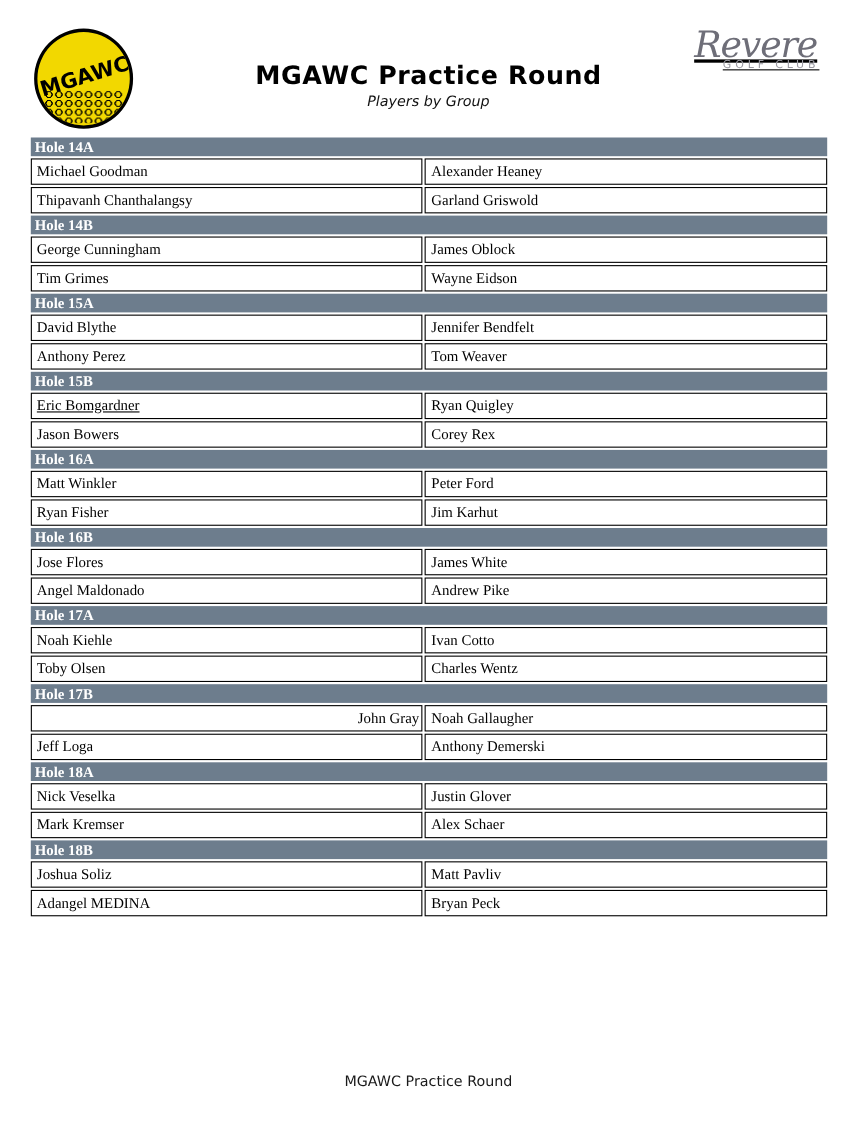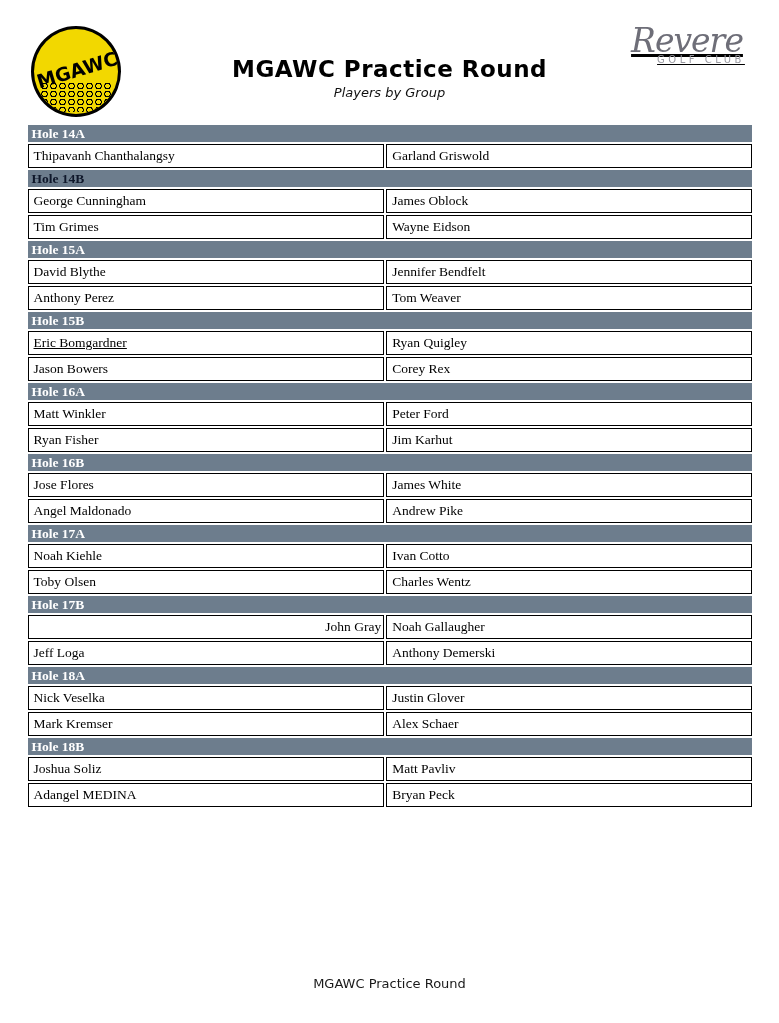--- a/index.html
+++ b/index.html
@@ -172,25 +172,29 @@
   <table class="players-table">
     <colgroup>
       <col class="col-left">
       <col class="col-right">
     </colgroup>
     <tbody>
         <tr>
           <td colspan="2" class="hole-header" style="background: rgb(109, 125, 141); color: rgb(255, 255, 255);">Hole 14A</td>
         </tr>
         <tr>
+          <td class="player-cell" style="border-color: rgb(0, 0, 0);">Michael Goodman</td>
+          <td class="player-cell" style="border-color: rgb(0, 0, 0);">Alexander Heaney</td>
+        </tr>
+        <tr>
           <td class="player-cell" style="border-color: rgb(0, 0, 0);">Thipavanh Chanthalangsy</td>
           <td class="player-cell" style="border-color: rgb(0, 0, 0);">Garland Griswold</td>
         </tr>
         <tr>
-          <td colspan="2" class="hole-header" style="background: rgb(109, 125, 141); color: #0f172a;">Hole 14B</td>
+          <td colspan="2" class="hole-header" style="background: rgb(109, 125, 141); color: #ffffff;">Hole 14B</td>
         </tr>
         <tr>
           <td class="player-cell" style="border-color: rgb(0, 0, 0);">George Cunningham</td>
           <td class="player-cell" style="border-color: rgb(0, 0, 0);">James Oblock</td>
         </tr>
         <tr>
           <td class="player-cell" style="border-color: rgb(0, 0, 0);">Tim Grimes</td>
           <td class="player-cell" style="border-color: rgb(0, 0, 0);">Wayne Eidson</td>
         </tr>
         <tr>

